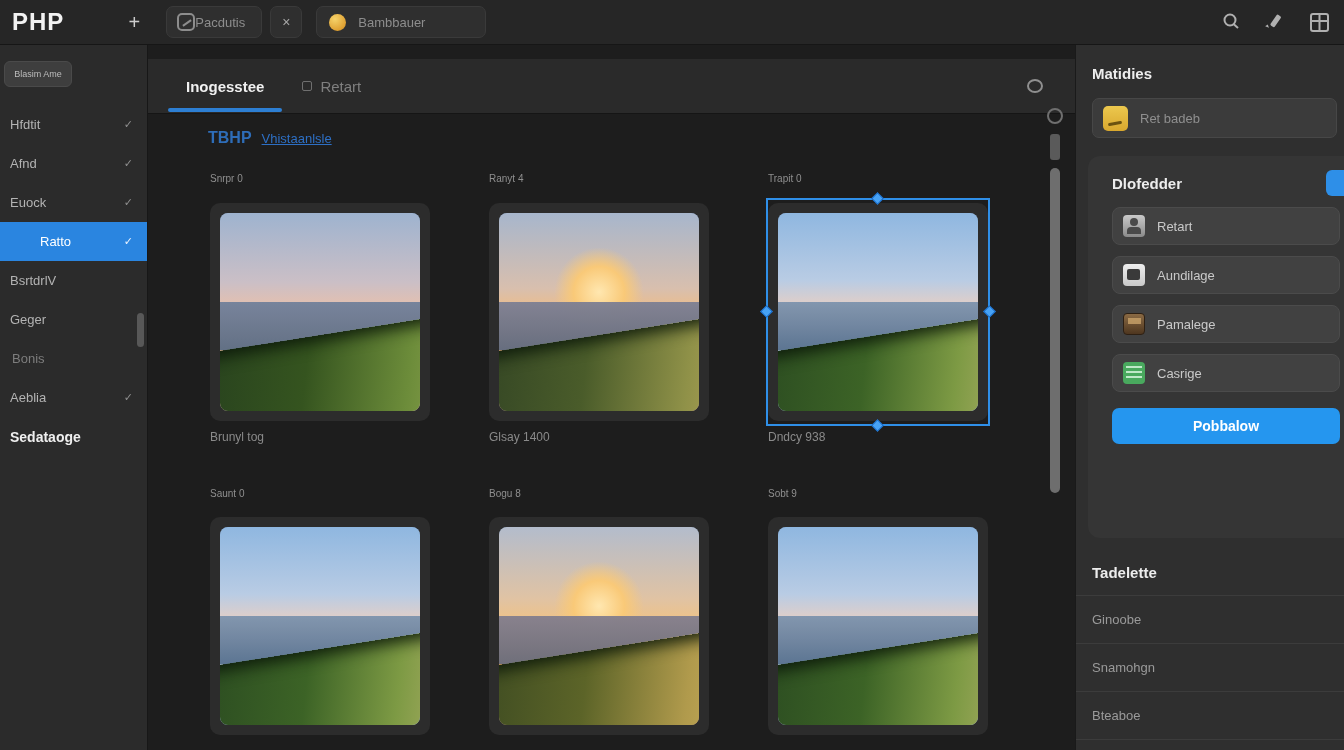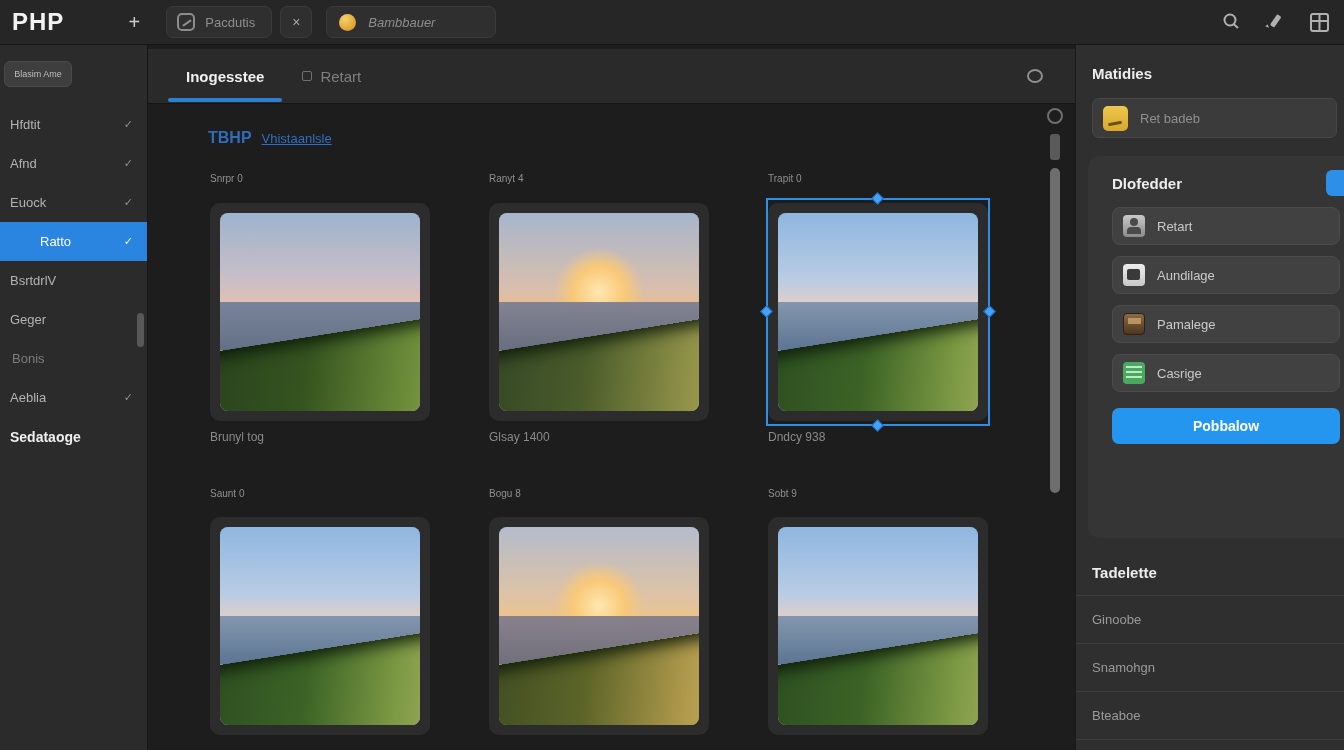--- a/index.html
+++ b/index.html
@@ -19,32 +19,32 @@
   }
   .logo { font-size:24px; font-weight:bold; color:#f2f2f2; margin-left:12px; letter-spacing:1px; }
   .plus-btn {
     margin-left:56px; width:28px; height:28px; border-radius:6px;
     display:flex; align-items:center; justify-content:center;
     color:#cccccc; font-size:20px; cursor:pointer;
   }
   .doc-tab {
     margin-left:18px; height:32px; padding:0 16px 0 10px; border-radius:7px;
     background:#2f2f2f; border:1px solid #3a3a3a;
-    display:flex; align-items:center; gap:10px; color:#8d8d8d; font-size:13px;
+    display:flex; align-items:center; color:#8d8d8d; font-size:13px;
   }
   .doc-tab .tab-ic { width:18px; height:18px; border:2px solid #8d8d8d; border-radius:5px; position:relative; }
   .doc-tab .tab-ic::after { content:""; position:absolute; left:3px; top:7px; width:10px; height:2px; background:#8d8d8d; transform:rotate(-35deg); }
   .close-btn {
     margin-left:8px; width:32px; height:32px; border-radius:7px; background:#2f2f2f;
     border:1px solid #3a3a3a; display:flex; align-items:center; justify-content:center;
     color:#a8a8a8; font-size:14px; cursor:pointer;
   }
   .doc-tab2 { margin-left:14px; height:32px; padding:0 60px 0 12px; border-radius:7px;
     background:#2f2f2f; border:1px solid #3a3a3a;
-    display:flex; align-items:center; gap:12px; color:#8d8d8d; font-size:13px;font-style:italic; }
+    display:flex; align-items:center; gap:12px; color:#8d8d8d; font-size:13px; }
   .orange-dot { width:17px; height:17px; border-radius:50%;
     background:radial-gradient(circle at 35% 30%, #f5d26a, #dfa132 70%, #b97f22); }
   .topbar-right { margin-left:auto; margin-right:14px; display:flex; gap:24px; align-items:center; }
   .topbar-right svg { display:block; }
 
   
   .lsidebar {
     position:absolute; left:0; top:45px; width:148px; height:705px;
     background:#2b2b2b; border-right:1px solid #171717;
   }
@@ -65,21 +65,21 @@
   .lsb-item.dim { color:#7d7d7d;padding-left:12px; }
   .lsb-item.strong { color:#efefef; font-weight:bold; font-size:14px; }
   .lsb-scrollthumb {
     position:absolute; right:3px; top:268px; width:7px; height:34px;
     border-radius:4px; background:#585858; cursor:pointer;
   }
 
   
   .main { position:absolute; left:148px; top:45px; width:927px; height:705px; background:#1d1d1d; }
   .main-tabbar {
-    position:absolute; left:0; top:4px; width:927px; height:55px;
+    position:absolute; left:0; top:14px; width:927px; height:55px;
     background:#2a2a2a; border-bottom:1px solid #151515; display:flex; align-items:center;
   }
   .mtab { position:relative; margin-left:38px; font-size:15px; color:#7f7f7f; cursor:pointer; display:flex; align-items:center; gap:8px; }
   .mtab.active { color:#f0f0f0; font-weight:bold; }
   .mtab.active .underline { position:absolute; left:-18px; right:-18px; bottom:-17px; height:4px; background:#2d7fd3; border-radius:2px; }
   .mtab .mini-sq { width:10px; height:10px; border:1.5px solid #6f6f6f; border-radius:2px; }
   .tabbar-circle { margin-left:auto; margin-right:30px; cursor:pointer; }
 
   .doc-title { position:absolute; left:60px; top:84px; display:flex; align-items:baseline; gap:10px; }
   .doc-title .tprefix { color:#2e6db8; font-weight:bold; font-size:16px; }

